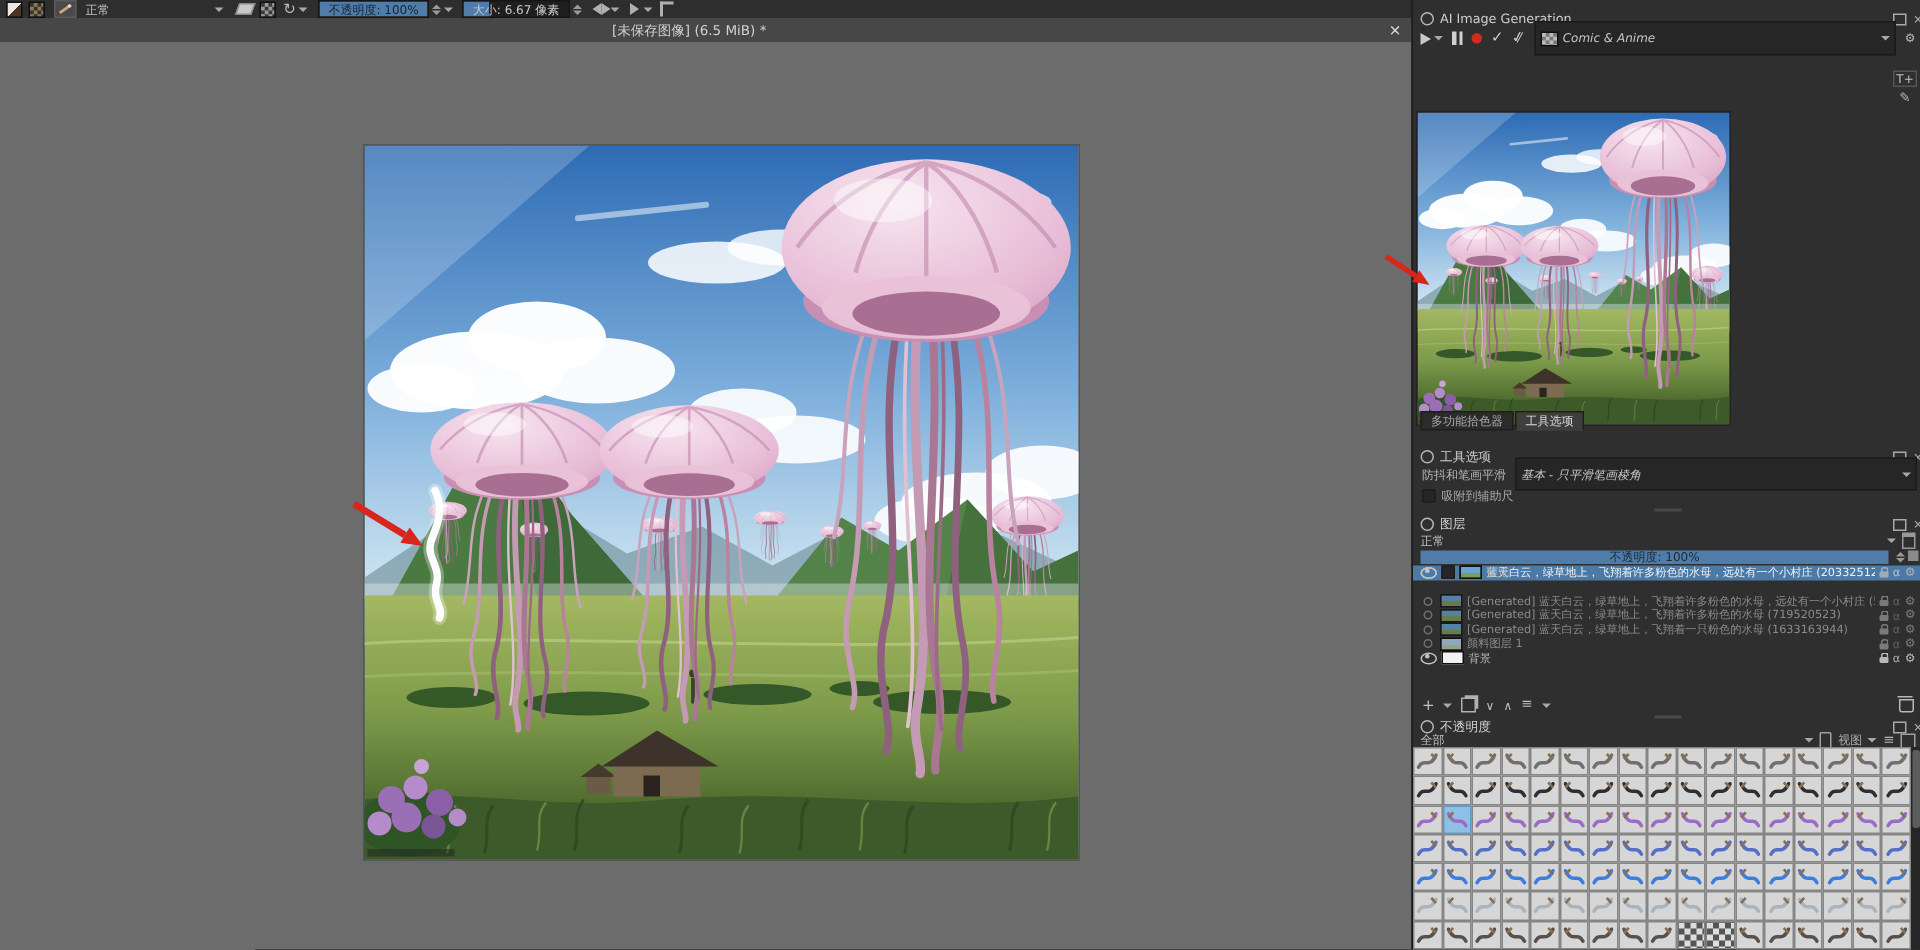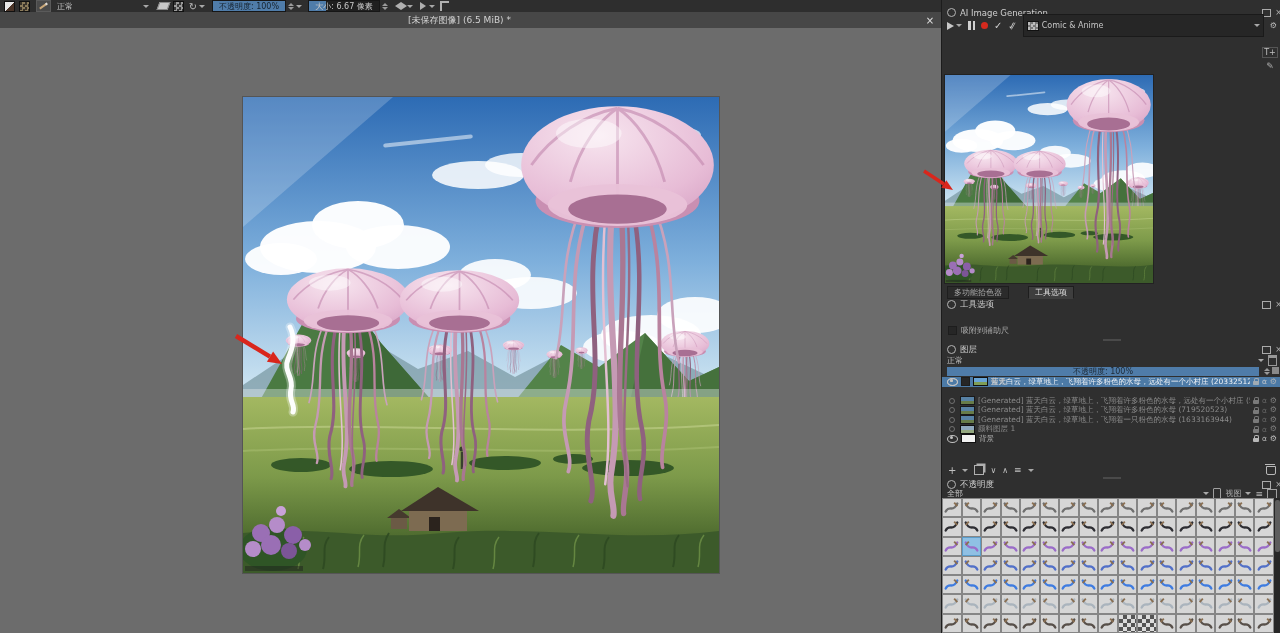--- a/index.html
+++ b/index.html
@@ -42,21 +42,21 @@
   #artwork{left:243px;top:97px;width:476px;height:476px;box-shadow:0 0 0 1px #555;}
 
   
   #panel{left:941px;top:0;width:339px;height:633px;background:#2f2f2f;border-left:1px solid #1c1c1c;font-size:8px;}
   .hdr{display:flex;align-items:center;height:11px;color:#cfcfcf;font-size:8.5px;gap:4px;padding-left:5px;}
   .hdr .grow{flex:1;}
   .dotic{width:7px;height:7px;border:1.5px solid #b5b5b5;border-radius:50%;display:inline-block;}
   .mini{color:#b0b0b0;font-size:8px;line-height:8px;}
   .floatic{width:7px;height:6px;border:1px solid #aaa;display:inline-block;}
   .fieldbg{background:#1f1f1f;border:1px solid #171717;color:#c8c8c8;}
-  .combo{display:flex;align-items:center;background:#262626;border:1px solid #1a1a1a;color:#c6c6c6;padding:5px 3px;gap:3px;}
+  .combo{display:flex;align-items:center;background:#262626;border:1px solid #1a1a1a;color:#c6c6c6;padding:5px 3px;gap:3px;font-style:italic;}
   .combo .grow{flex:1;}
   .tab{height:11px;display:flex;align-items:center;padding:0 6px;background:#2b2b2b;border:1px solid #1e1e1e;color:#a8a8a8;font-size:8px;}
   .tab.active{background:#3e3e3e;color:#dcdcdc;border-bottom-color:#3e3e3e;}
   .splitter{height:4px;display:flex;align-items:center;justify-content:center;}
   .splitter i{width:18px;height:2px;background:#4a4a4a;display:block;}
   .bluebar{background:#4f7ca9;color:#1d2935;display:flex;align-items:center;justify-content:center;font-size:8px;}
   .lrow{position:absolute;left:0;width:339px;height:9.5px;display:flex;align-items:center;gap:3px;font-size:7.5px;color:#b2b2b2;padding-left:5px;box-sizing:border-box;}
   .lrow.sel{background:#4c7aa6;color:#eef2f6;}
   .lrow.dim{color:#8b8b8b;}
   .eye{width:9px;height:6px;border:1px solid #c2c2c2;border-radius:50%;position:relative;flex:none;}
@@ -339,31 +339,38 @@
       <span style="font-size:8px;color:#c0c0c0;border:1px solid #555;padding:0 1px">T+</span>
       <span style="font-size:9px;color:#b0b0b0">✎</span>
     </div>
 
     <div class="abs" style="left:3px;top:75px;width:208px;height:208px;box-shadow:0 0 0 1px #222">
       <svg width="208" height="208" viewBox="0 0 476 476">
           <use href="#scene"></use>
         </svg>
     </div>
 
-    <div class="row abs" style="left:5px;top:286px;gap:19px">
+    <div class="row abs" style="left:5px;top:274px;gap:1px">
       <span class="tab">多功能拾色器</span>
       <span class="tab active">工具选项</span>
     </div>
 
     <div class="hdr abs" style="left:0;top:299px;width:339px">
       <span class="dotic"></span>
       <span>工具选项</span>
       <span class="grow"></span>
       <span class="floatic"></span>
       <span class="mini" style="margin-right:4px">×</span>
+    </div>
+    <div class="row abs" style="left:6px;top:311px;width:330px;height:10px;gap:6px">
+      <span class="nw" style="color:#b5b5b5">防抖和笔画平滑</span>
+      <span class="combo" style="flex:1;height:10px">
+        <span class="grow nw">基本 - 只平滑笔画棱角</span>
+        <span class="caret"></span>
+      </span>
     </div>
     <div class="row abs" style="left:6px;top:325px;gap:4px">
       <span class="chk"></span>
       <span style="color:#a8a8a8">吸附到辅助尺</span>
     </div>
 
     <div class="splitter abs" style="left:0;top:338px;width:339px">
         <i></i>
       </div>
 

